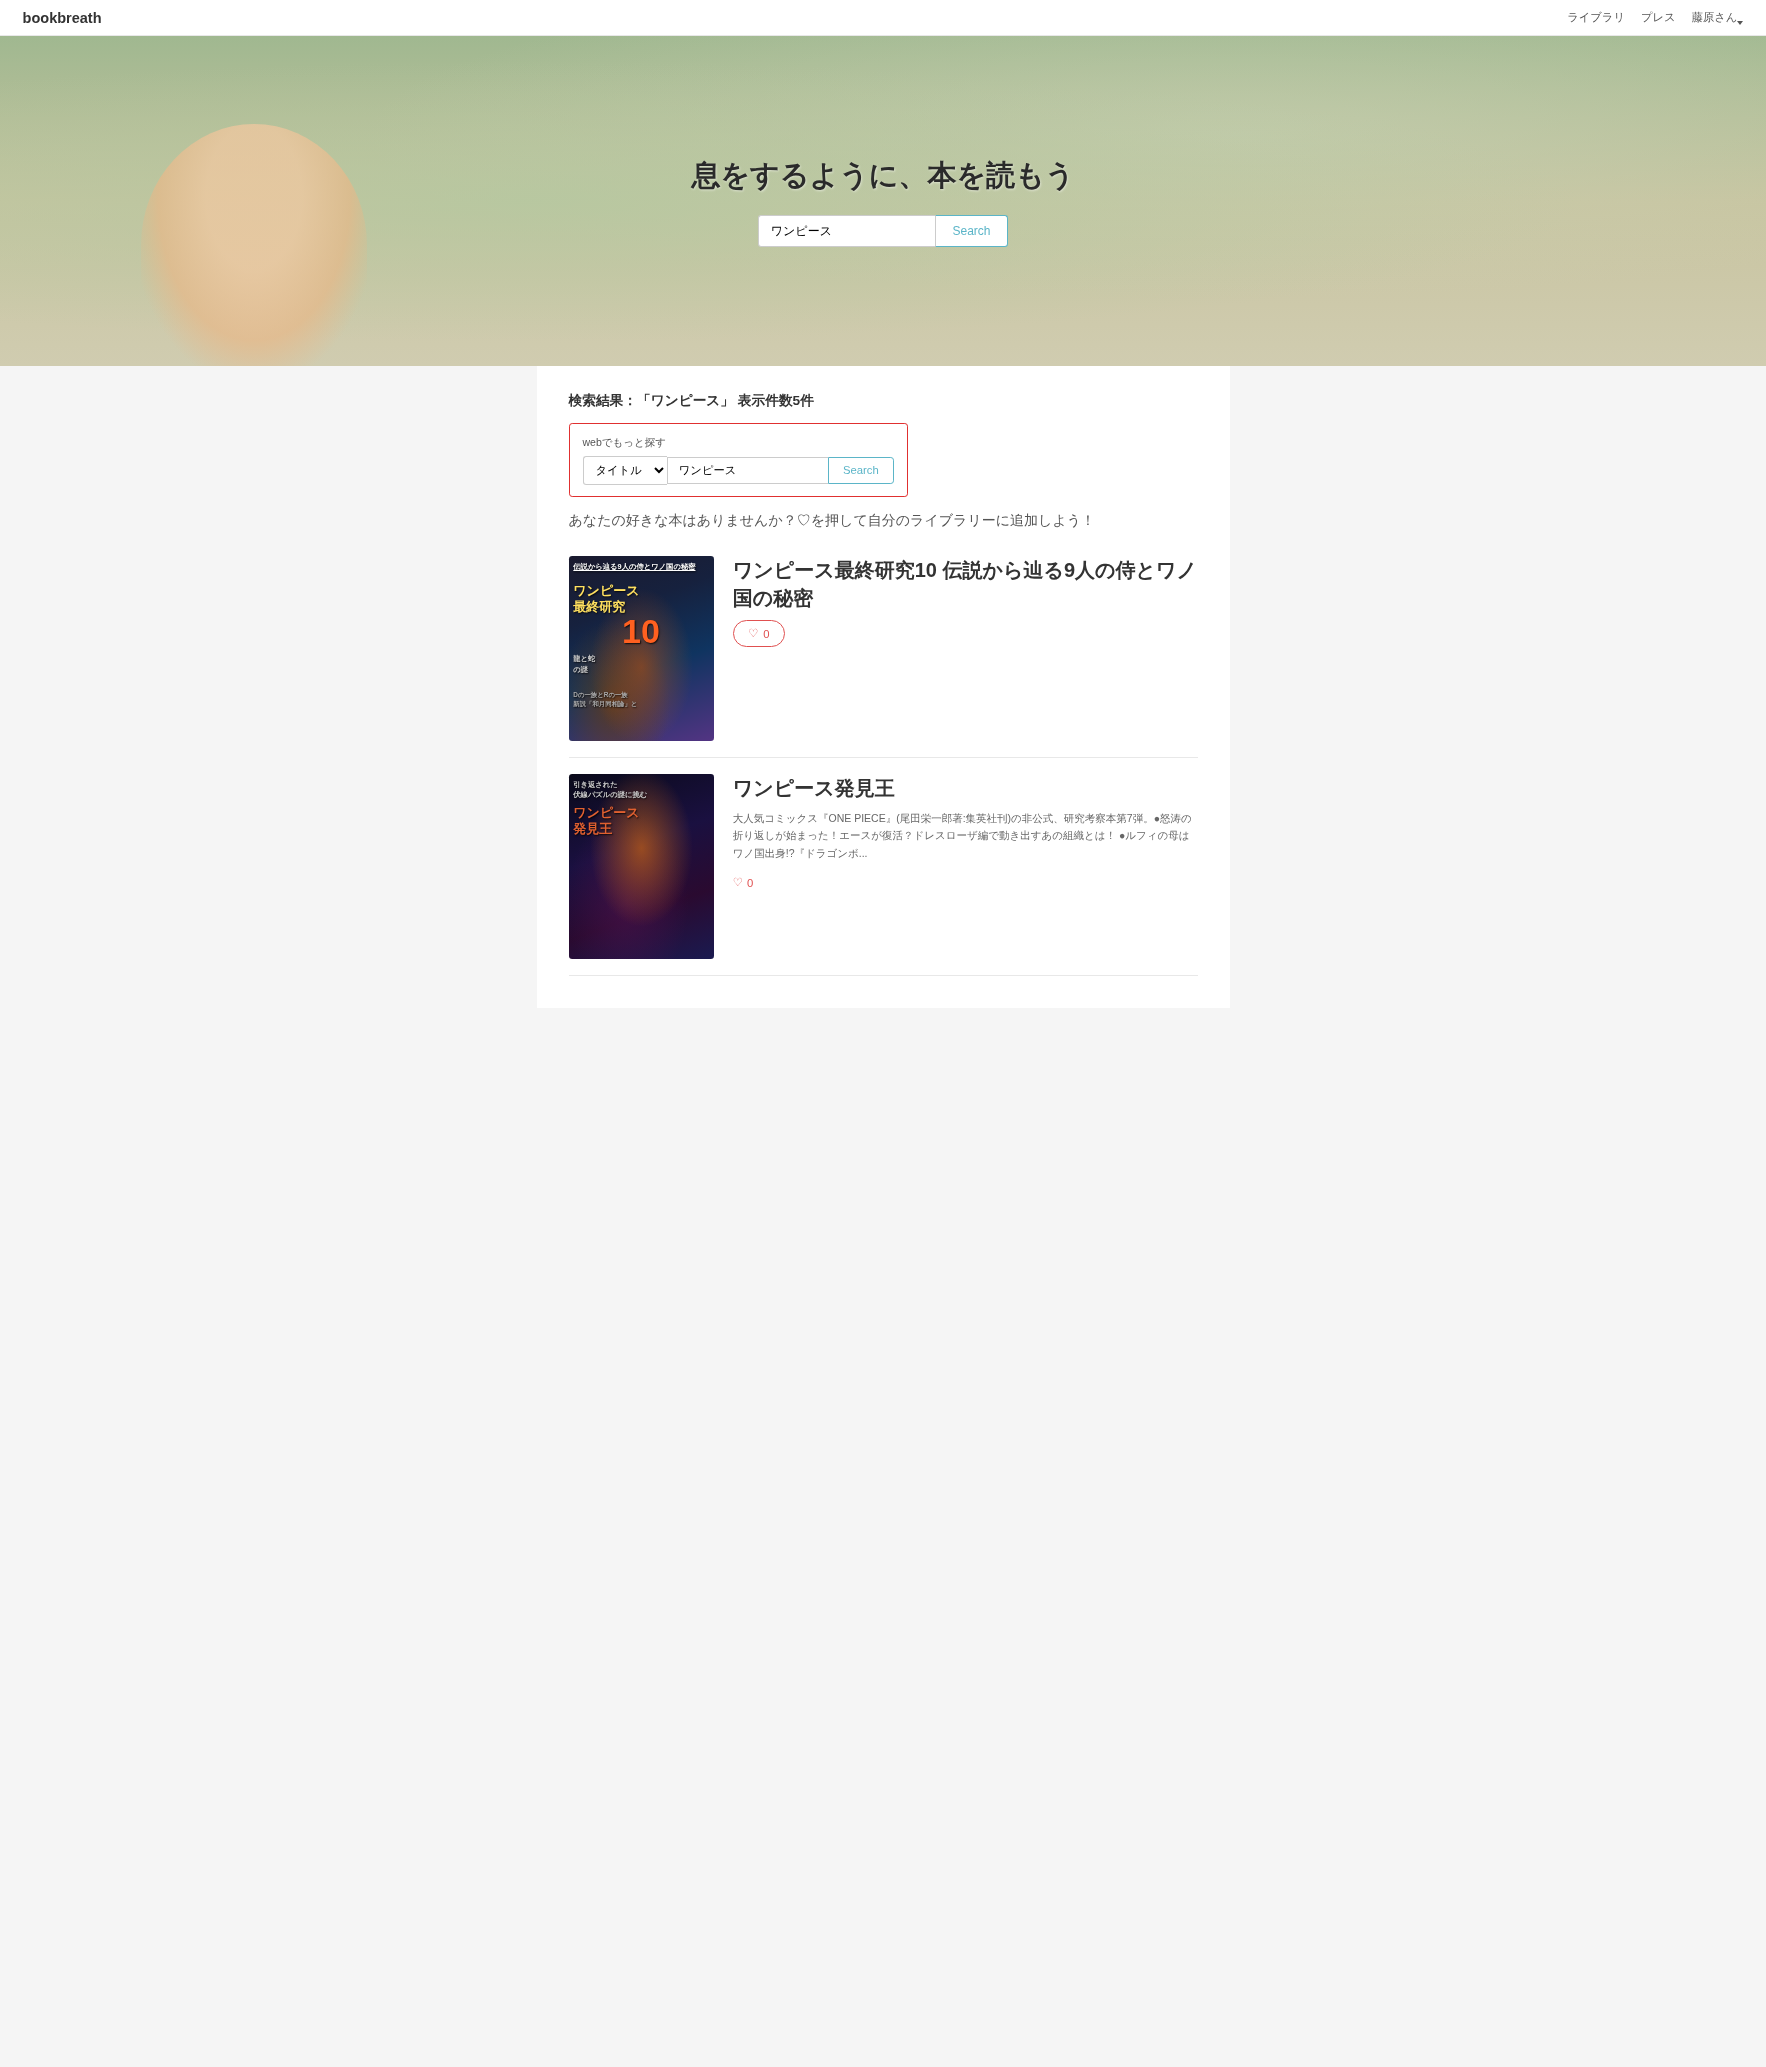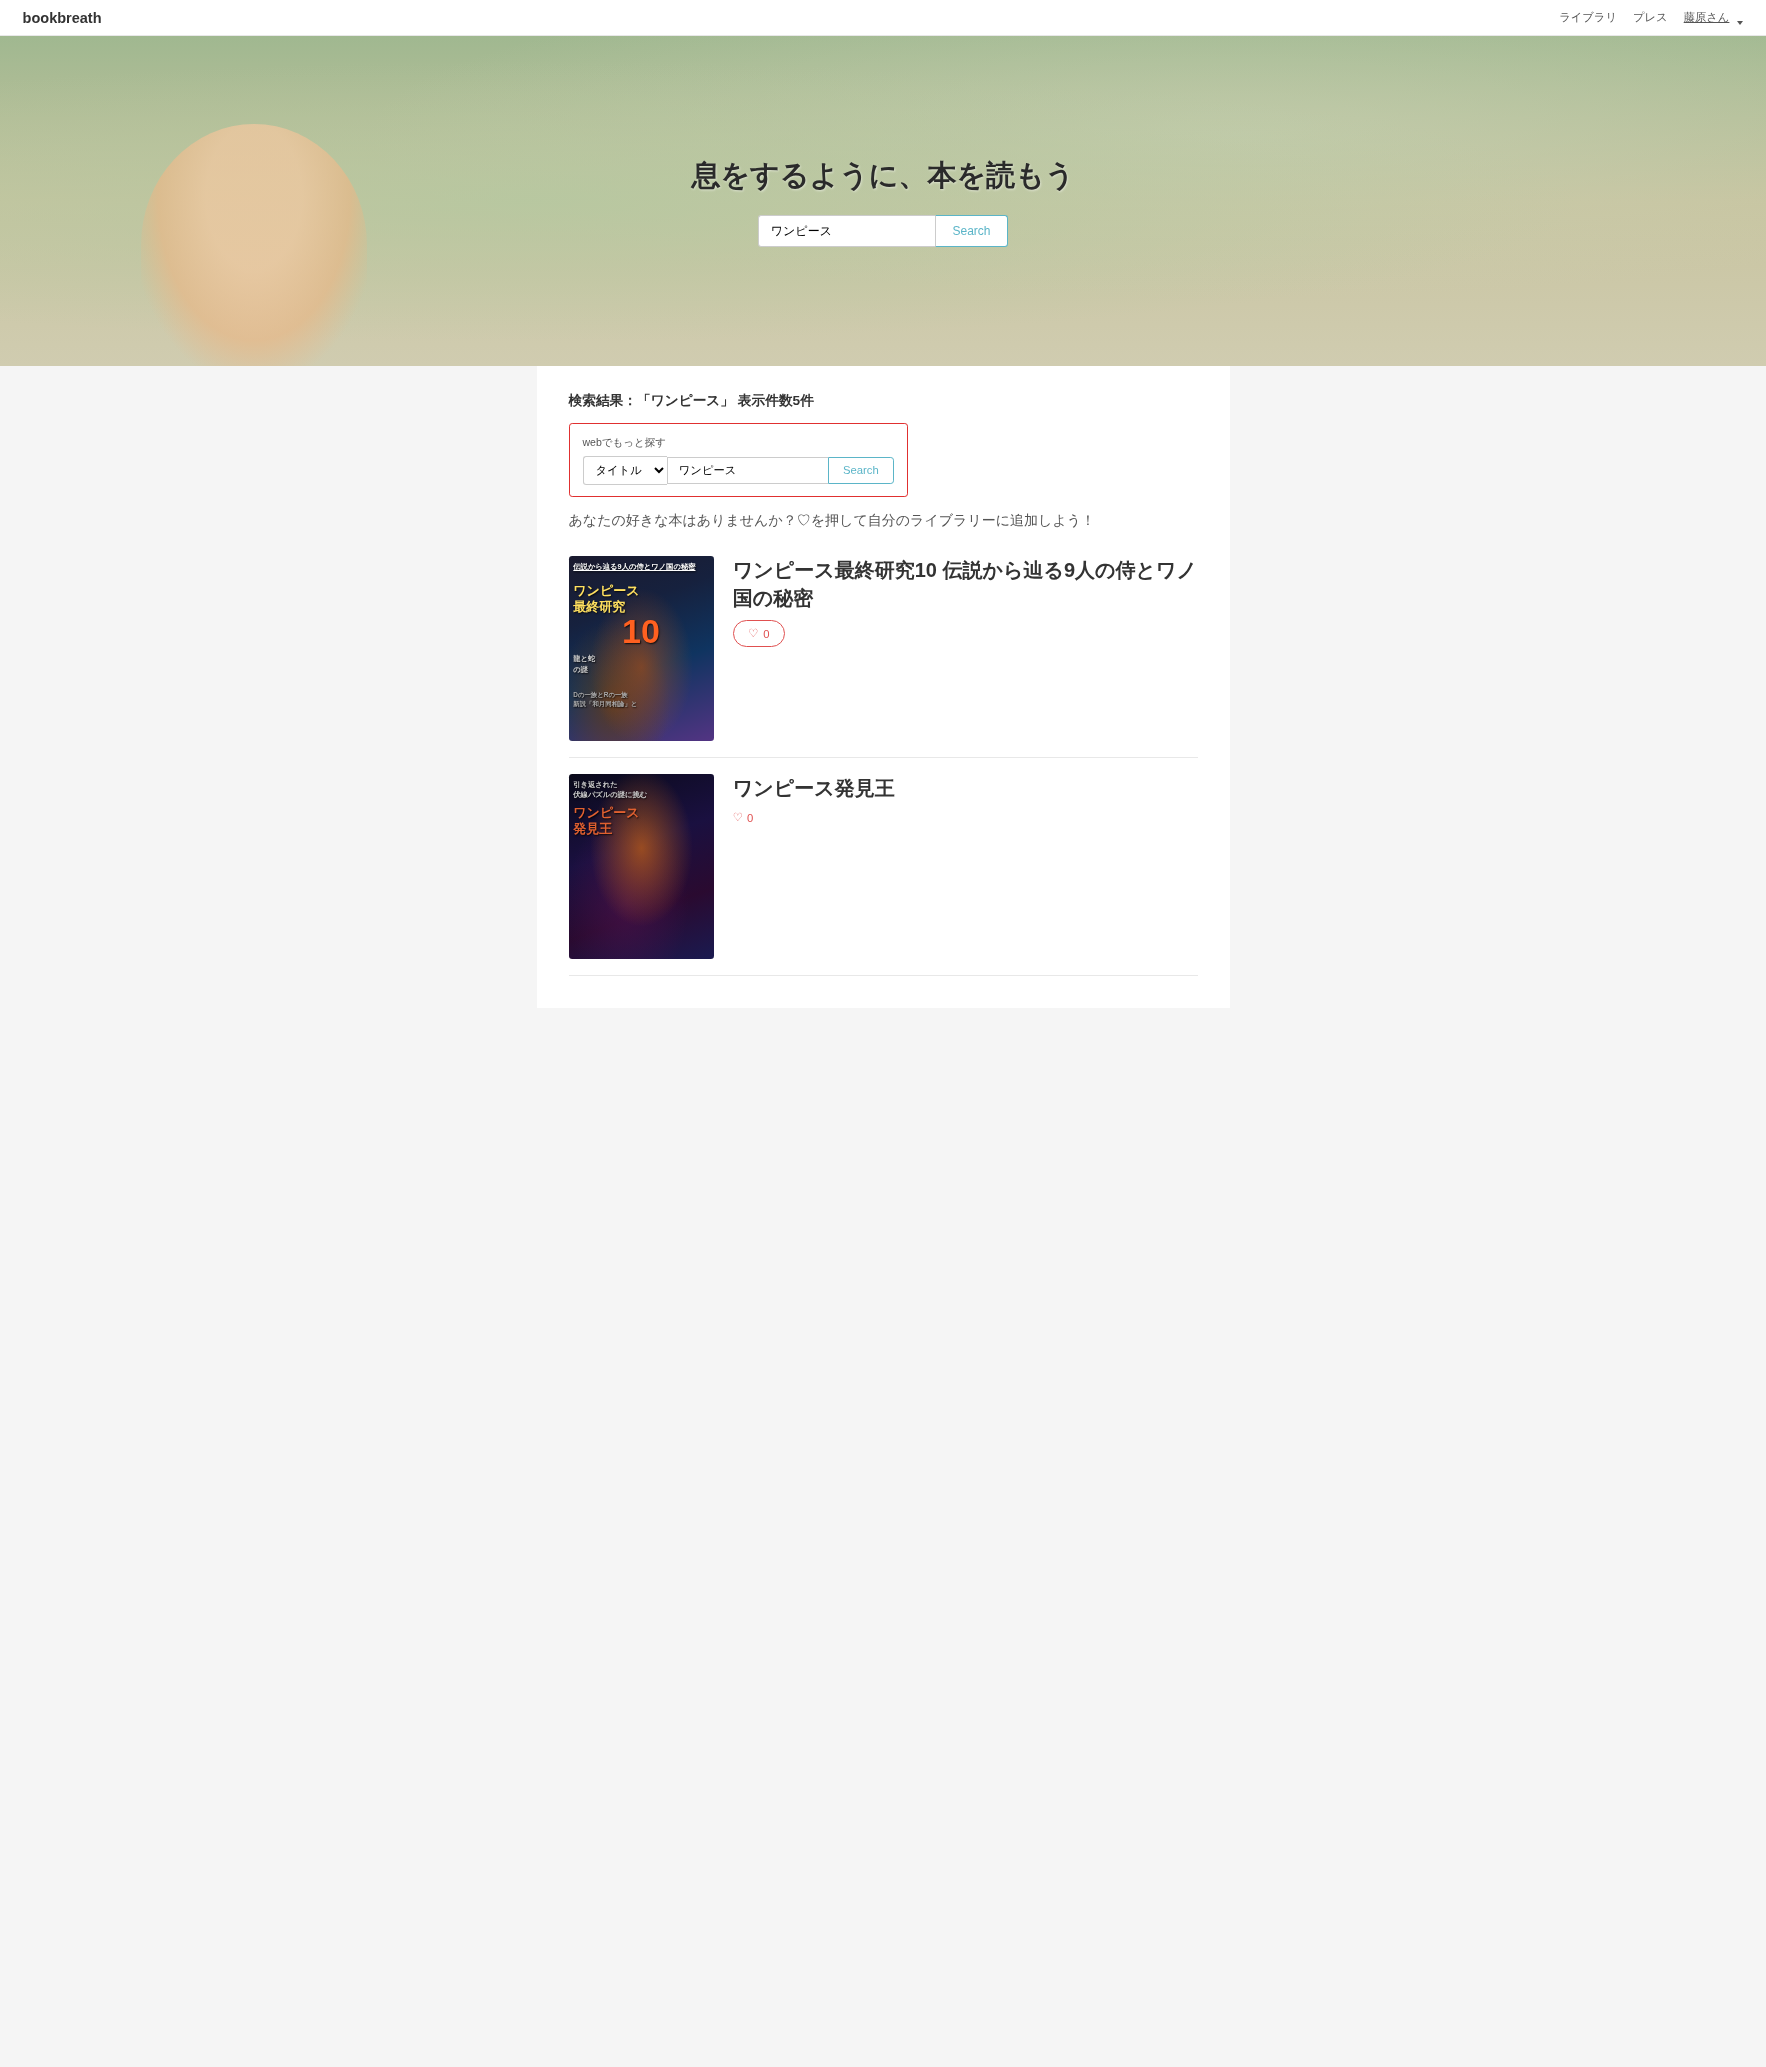--- a/index.html
+++ b/index.html
@@ -25,23 +25,22 @@
       display: flex;
       gap: 16px;
       align-items: center;
       font-size: 11.3px;
       color: #555;
     }
     .navbar-links span { cursor: pointer; }
     .navbar-user {
       display: flex;
       align-items: flex-end;
-      gap: 8px;
-      cursor: pointer;
-      text-decoration: underline;
+      gap: 0;
+      cursor: pointer;
     }
     .navbar-user .caret {
       border-top: 4px solid #555;
       border-left: 3.2px solid transparent;
       border-right: 3.2px solid transparent;
       display: inline-block;
     }
 
     
     .hero {
@@ -357,20 +356,21 @@
   
   <div class="book-item">
     <div class="book-cover book-cover-2">
       <div class="cover-text-overlay">
         <div style="font-size:7.3px; margin-bottom:4.8px; color:#ccc;">引き返された<br>伏線パズルの謎に挑む</div>
         <div class="cover-title-big" style="color:#e06030;">ワンピース<br>発見王</div>
       </div>
     </div>
     <div class="book-info">
       <div class="book-title">ワンピース発見王</div>
+      <div class="book-description">大人気コミックス『ONE PIECE』(尾田栄一郎著:集英社刊)の非公式、研究考察本第7弾。●怒涛の折り返しが始まった！エースが復活？ドレスローザ編で動き出すあの組織とは！ ●ルフィの母はワノ国出身!?『ドラゴンボ...</div>
       <div class="like-inline">
         <span class="like-heart">♡</span>
         <span>0</span>
       </div>
     </div>
   </div>
 
 </div>
 
 

